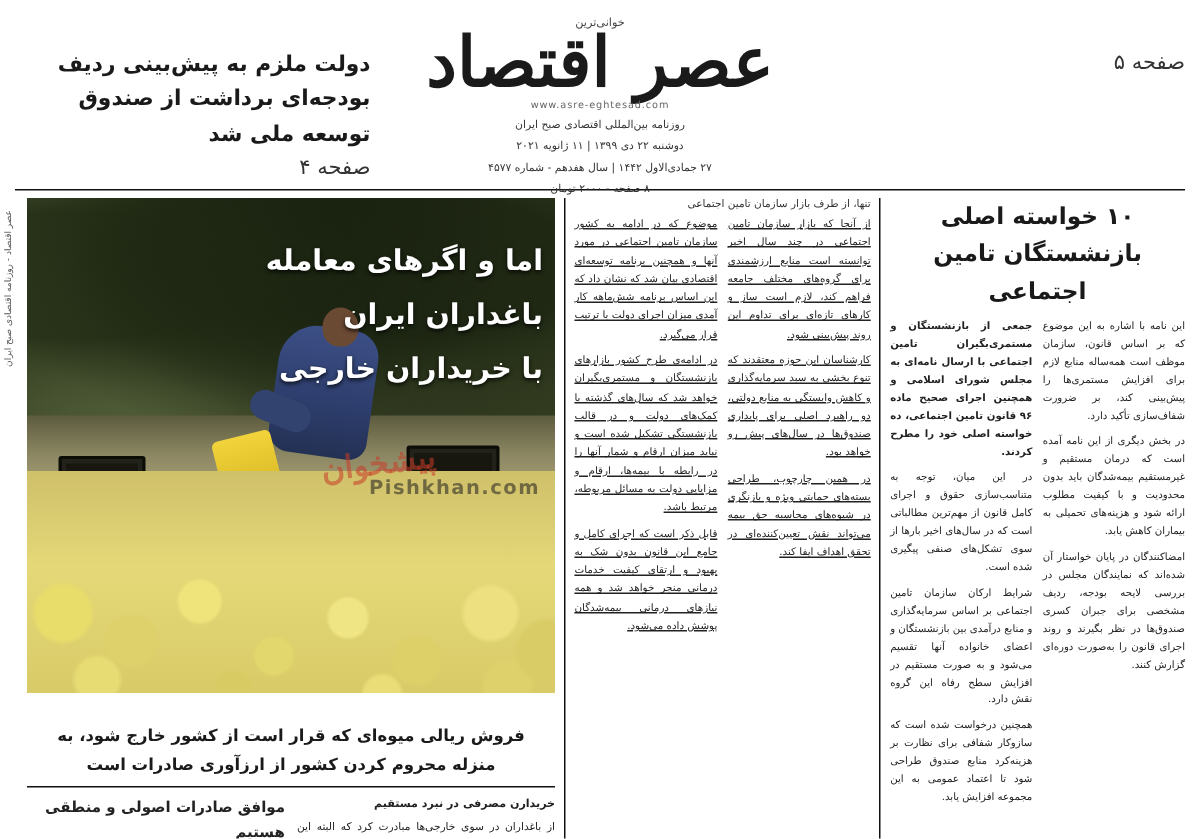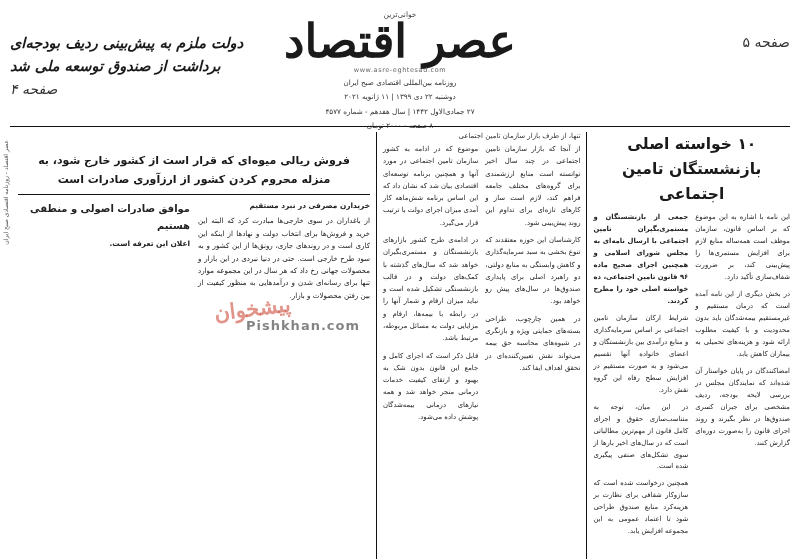--- a/index.html
+++ b/index.html
@@ -7,21 +7,21 @@
     width:800px;height:559px;background:#ffffff;
     font-family:"DejaVu Sans", sans-serif;
     color:#1a1a1a;overflow:hidden;position:relative;
   }
   .page{width:800px;height:559px;position:relative;box-sizing:border-box;padding:6px 10px 0 10px;}
 
   
   .masthead{display:flex;align-items:flex-start;justify-content:space-between;height:118px;}
   .mh-col{width:237px;padding-top:26px;}
   .mh-col.left{text-align:right;}
-  .mh-col.right{text-align:left;font-style:italic;}
+  .mh-col.right{text-align:right;}
   .mh-head{
     font-size:14.5px;font-weight:bold;line-height:1.62;letter-spacing:-0.2px;
   }
   .mh-head.two{font-size:14.5px;}
   .mh-page{font-size:14px;color:#333;margin-top:2px;}
   .logo-wrap{width:268px;text-align:center;padding-top:4px;}
   .logo-sub{font-size:7.5px;color:#444;letter-spacing:1px;margin-bottom:-2px;}
   .logo-main{
     font-size:46px;font-weight:bold;letter-spacing:-1px;line-height:1.05;
     font-family:"DejaVu Serif", serif;
@@ -96,21 +96,21 @@
     padding:20px 4px 5px 4px;box-sizing:border-box;border-bottom:1px solid #111;
   }
   .sub-cols{display:flex;width:352px;gap:8px;margin-top:5px;}
   .sub-col{flex:1;font-size:7.1px;line-height:1.75;text-align:justify;color:#222;}
   .sub-title{font-size:10px;font-weight:bold;line-height:1.7;text-align:right;margin-bottom:4px;}
   .sub-lead{font-weight:bold;font-size:7.4px;display:block;margin-bottom:2px;}
 
   
   .col-mid .kicker{font-size:7px;text-align:right;color:#333;margin-bottom:3px;}
   .mid-cols{display:flex;gap:7px;}
-  .mid-col{flex:1;font-size:6.9px;line-height:1.78;text-align:justify;color:#222;}
+  .mid-col{flex:1;font-size:6.9px;line-height:1.78;text-align:justify;color:#222;text-decoration:underline;}
   .mid-col p{margin:0 0 5px 0;}
 
   
   .col-right h1.main{
     font-size:15.5px;font-weight:bold;text-align:center;line-height:1.6;margin:0 0 6px 0;
   }
   .rt-cols{display:flex;gap:7px;}
   .rt-col{flex:1;font-size:6.8px;line-height:1.76;text-align:justify;color:#222;}
   .rt-col p{margin:0 0 5px 0;}
   .rt-lead{font-weight:bold;}
@@ -163,22 +163,22 @@
     <div class="col-right">
       <h1 class="main">۱۰ خواسته اصلی بازنشستگان تامین اجتماعی</h1>
       <div class="rt-cols">
         <div class="rt-col">
           <p>این نامه با اشاره به این موضوع که بر اساس قانون، سازمان موظف است همه‌ساله منابع لازم برای افزایش مستمری‌ها را پیش‌بینی کند، بر ضرورت شفاف‌سازی تأکید دارد.</p>
           <p>در بخش دیگری از این نامه آمده است که درمان مستقیم و غیرمستقیم بیمه‌شدگان باید بدون محدودیت و با کیفیت مطلوب ارائه شود و هزینه‌های تحمیلی به بیماران کاهش یابد.</p>
           <p>امضاکنندگان در پایان خواستار آن شده‌اند که نمایندگان مجلس در بررسی لایحه بودجه، ردیف مشخصی برای جبران کسری صندوق‌ها در نظر بگیرند و روند اجرای قانون را به‌صورت دوره‌ای گزارش کنند.</p>
         </div>
         <div class="rt-col">
           <p class="rt-lead">جمعی از بازنشستگان و مستمری‌بگیران تامین اجتماعی با ارسال نامه‌ای به مجلس شورای اسلامی و همچنین اجرای صحیح ماده ۹۶ قانون تامین اجتماعی، ده خواسته اصلی خود را مطرح کردند.</p>
+          <p>در این میان، توجه به متناسب‌سازی حقوق و اجرای کامل قانون از مهم‌ترین مطالباتی است که در سال‌های اخیر بارها از سوی تشکل‌های صنفی پیگیری شده است.</p>
           <p>شرایط ارکان سازمان تامین اجتماعی بر اساس سرمایه‌گذاری و منابع درآمدی بین بازنشستگان و اعضای خانواده آنها تقسیم می‌شود و به صورت مستقیم در افزایش سطح رفاه این گروه نقش دارد.</p>
-          <p>در این میان، توجه به متناسب‌سازی حقوق و اجرای کامل قانون از مهم‌ترین مطالباتی است که در سال‌های اخیر بارها از سوی تشکل‌های صنفی پیگیری شده است.</p>
           <p>همچنین درخواست شده است که سازوکار شفافی برای نظارت بر هزینه‌کرد منابع صندوق طراحی شود تا اعتماد عمومی به این مجموعه افزایش یابد.</p>
         </div>
       </div>
     </div>
 
     <div class="vdiv"></div>
 
     <div class="col-mid">
       <div class="kicker">تنها، از طرف بازار سازمان تامین اجتماعی</div>
       <div class="mid-cols">
@@ -192,20 +192,40 @@
           <p>در ادامه‌ی طرح کشور بازارهای بازنشستگان و مستمری‌بگیران خواهد شد که سال‌های گذشته با کمک‌های دولت و در قالب بازنشستگی تشکیل شده است و نباید میزان ارقام و شمار آنها را در رابطه با بیمه‌ها، ارقام و مزایایی دولت به مسائل مربوطه، مرتبط باشد.</p>
           <p>قابل ذکر است که اجرای کامل و جامع این قانون بدون شک به بهبود و ارتقای کیفیت خدمات درمانی منجر خواهد شد و همه نیازهای درمانی بیمه‌شدگان پوشش داده می‌شود.</p>
         </div>
       </div>
     </div>
 
     <div class="vdiv"></div>
 
     <div class="col-photo">
 
+      <div class="photo">
+        <div class="sky"></div>
+        <div class="trees"></div>
+        <div class="ground"></div>
+        <div class="crate" style="left:6%;top:52%;width:54px;height:34px;"></div>
+        <div class="crate" style="left:20%;top:58%;width:50px;height:32px;"></div>
+        <div class="crate" style="left:72%;top:50%;width:58px;height:34px;"></div>
+        <div class="crate" style="left:88%;top:58%;width:44px;height:30px;"></div>
+        <div class="person-body"></div>
+        <div class="person-head"></div>
+        <div class="person-arm"></div>
+        <div class="bucket"></div>
+        <div class="fruitmass"></div>
+
+        <div class="headline-overlay">
+          <div>اما و اگرهای معامله</div>
+          <div>باغداران ایران</div>
+          <div>با خریداران خارجی</div>
+        </div>
+      </div>
 
       <div class="photo-caption">فروش ریالی میوه‌ای که قرار است از کشور خارج شود، به منزله محروم کردن کشور از ارزآوری صادرات است</div>
 
       <div class="sub-cols">
         <div class="sub-col">
           <span class="sub-lead">خریدارن مصرفی در نبرد مستقیم</span>
           <span>از باغداران در سوی خارجی‌ها مبادرت کرد که البته این خرید و فروش‌ها برای انتخاب دولت و نهادها از اینکه این کاری است و در روندهای جاری، رونق‌ها از این کشور و به سود طرح خارجی است. حتی در دنیا نبردی در این بازار و محصولات جهانی رخ داد که هر سال در این مجموعه موارد تنها برای رسانه‌ای شدن و درآمدهایی به منظور کیفیت از بین رفتن محصولات و بازار.</span>
         </div>
         <div class="sub-col">
           <div class="sub-title">موافق صادرات اصولی و منطقی هستیم</div>

